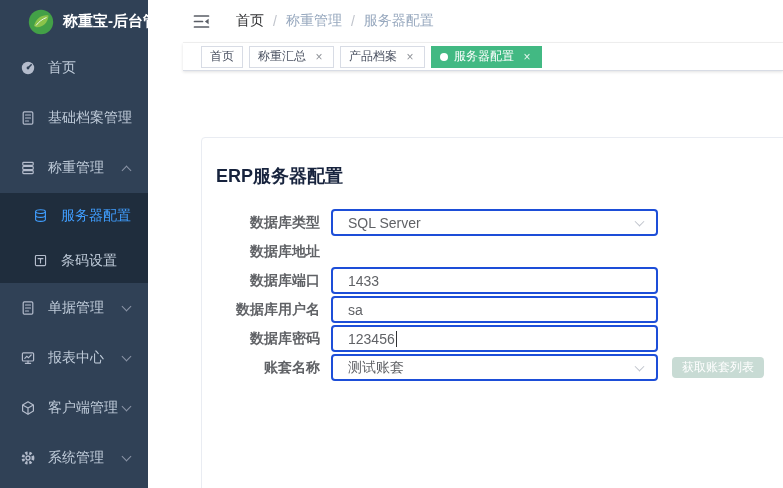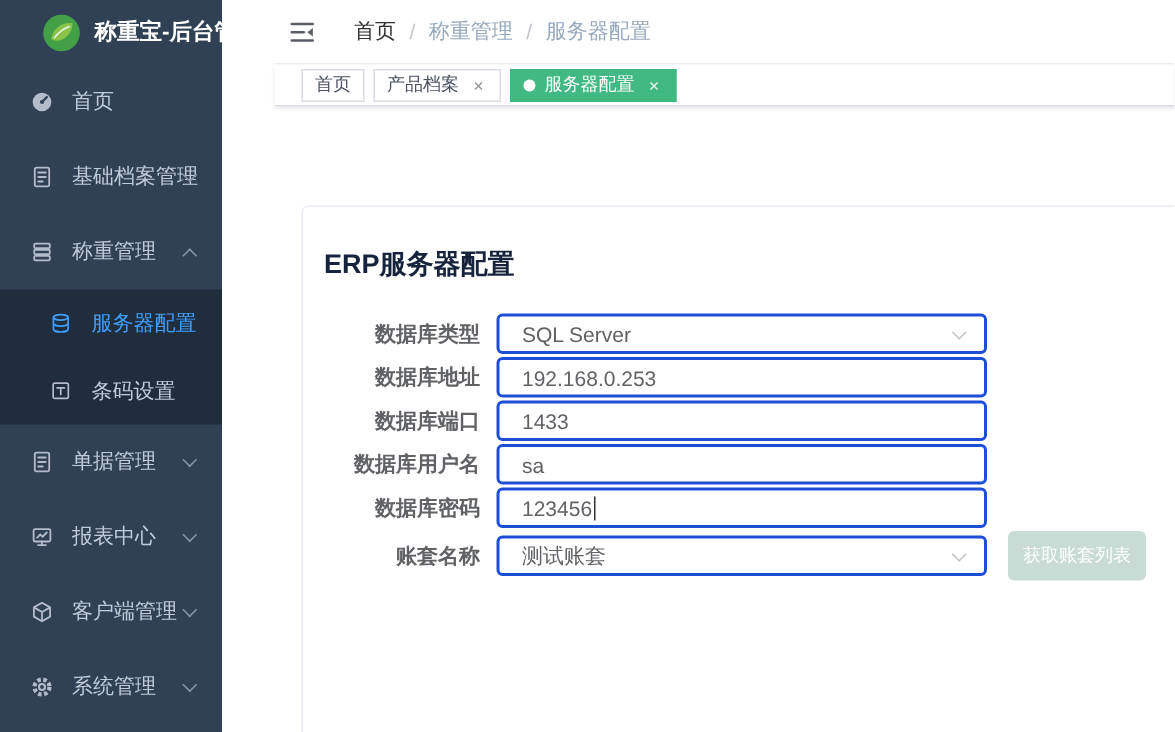--- a/index.html
+++ b/index.html
@@ -58,21 +58,21 @@
   .flabel { width:104px; text-align:right; margin-right:11px; font-size:14px;
     font-weight:bold; color:#606266; line-height:27px; white-space:nowrap; }
   .fctrl { position:relative; width:327px; height:27px; border:2px solid #1d4ed8;
     border-radius:4px; background:#fff; display:flex; align-items:center;
     padding:0 28px 0 15px; font-size:14px; color:#606266; cursor:text; }
   .fctrl.select { cursor:pointer; }
   .sel-chev { position:absolute; right:13px; top:50%; width:7px; height:7px;
     border-right:1.4px solid #c0c4cc; border-bottom:1.4px solid #c0c4cc;
     transform:translateY(-70%) rotate(45deg); }
   .caret { display:inline-block; width:1px; height:16px; background:#303133; margin-left:1px; }
-  .fetch-btn { margin-left:14px; height:33px; padding:0 10px; min-width:92px;
+  .fetch-btn { margin-left:14px; height:21px; padding:0 10px; min-width:92px;
     border:none; border-radius:4px; background:#c8dbd4; color:#fff; font-size:12px;
     cursor:not-allowed; white-space:nowrap; }
 </style>
 </head>
 <body>
 
 <div class="app">
 
   <aside class="sidebar">
     <div class="logo">
@@ -204,20 +204,24 @@
         <span class="bc-sep">/</span>
         <span class="bc-muted">服务器配置</span>
       </nav>
     </header>
 
     <div class="tags">
       <span class="tag">
         <span>首页</span>
       </span>
       <span class="tag">
+        <span>称重汇总</span>
+        <span class="tab-x"></span>
+      </span>
+      <span class="tag">
         <span>产品档案</span>
         <span class="tab-x"></span>
       </span>
       <span class="tag active">
         <span class="tag-dot"></span>
         <span>服务器配置</span>
         <span class="tab-x"></span>
       </span>
     </div>
 
@@ -228,23 +232,20 @@
         <div class="frow">
           <label class="flabel">数据库类型</label>
           <div class="fctrl select">
             <span>SQL Server</span>
             <span class="sel-chev"></span>
           </div>
         </div>
 
         <div class="frow">
           <label class="flabel">数据库地址</label>
-          <div class="fctrl">
-            <span>192.168.0.253</span>
-          </div>
         </div>
 
         <div class="frow">
           <label class="flabel">数据库端口</label>
           <div class="fctrl">
             <span>1433</span>
           </div>
         </div>
 
         <div class="frow">

